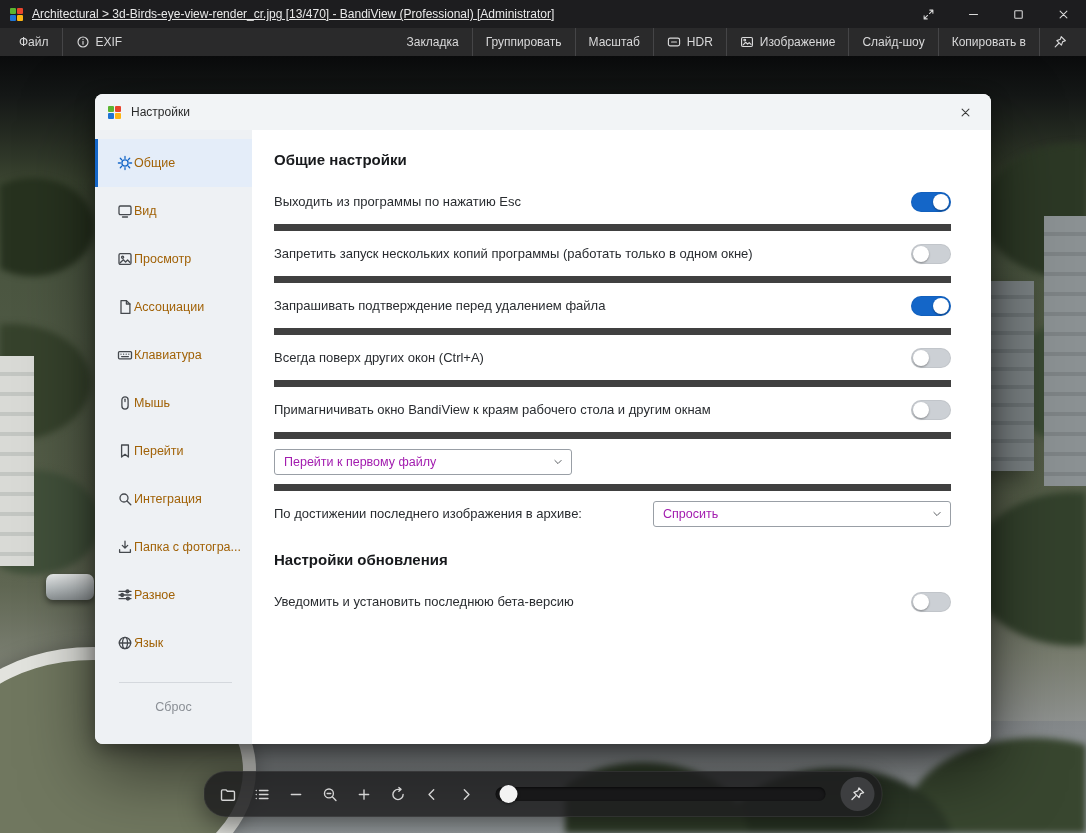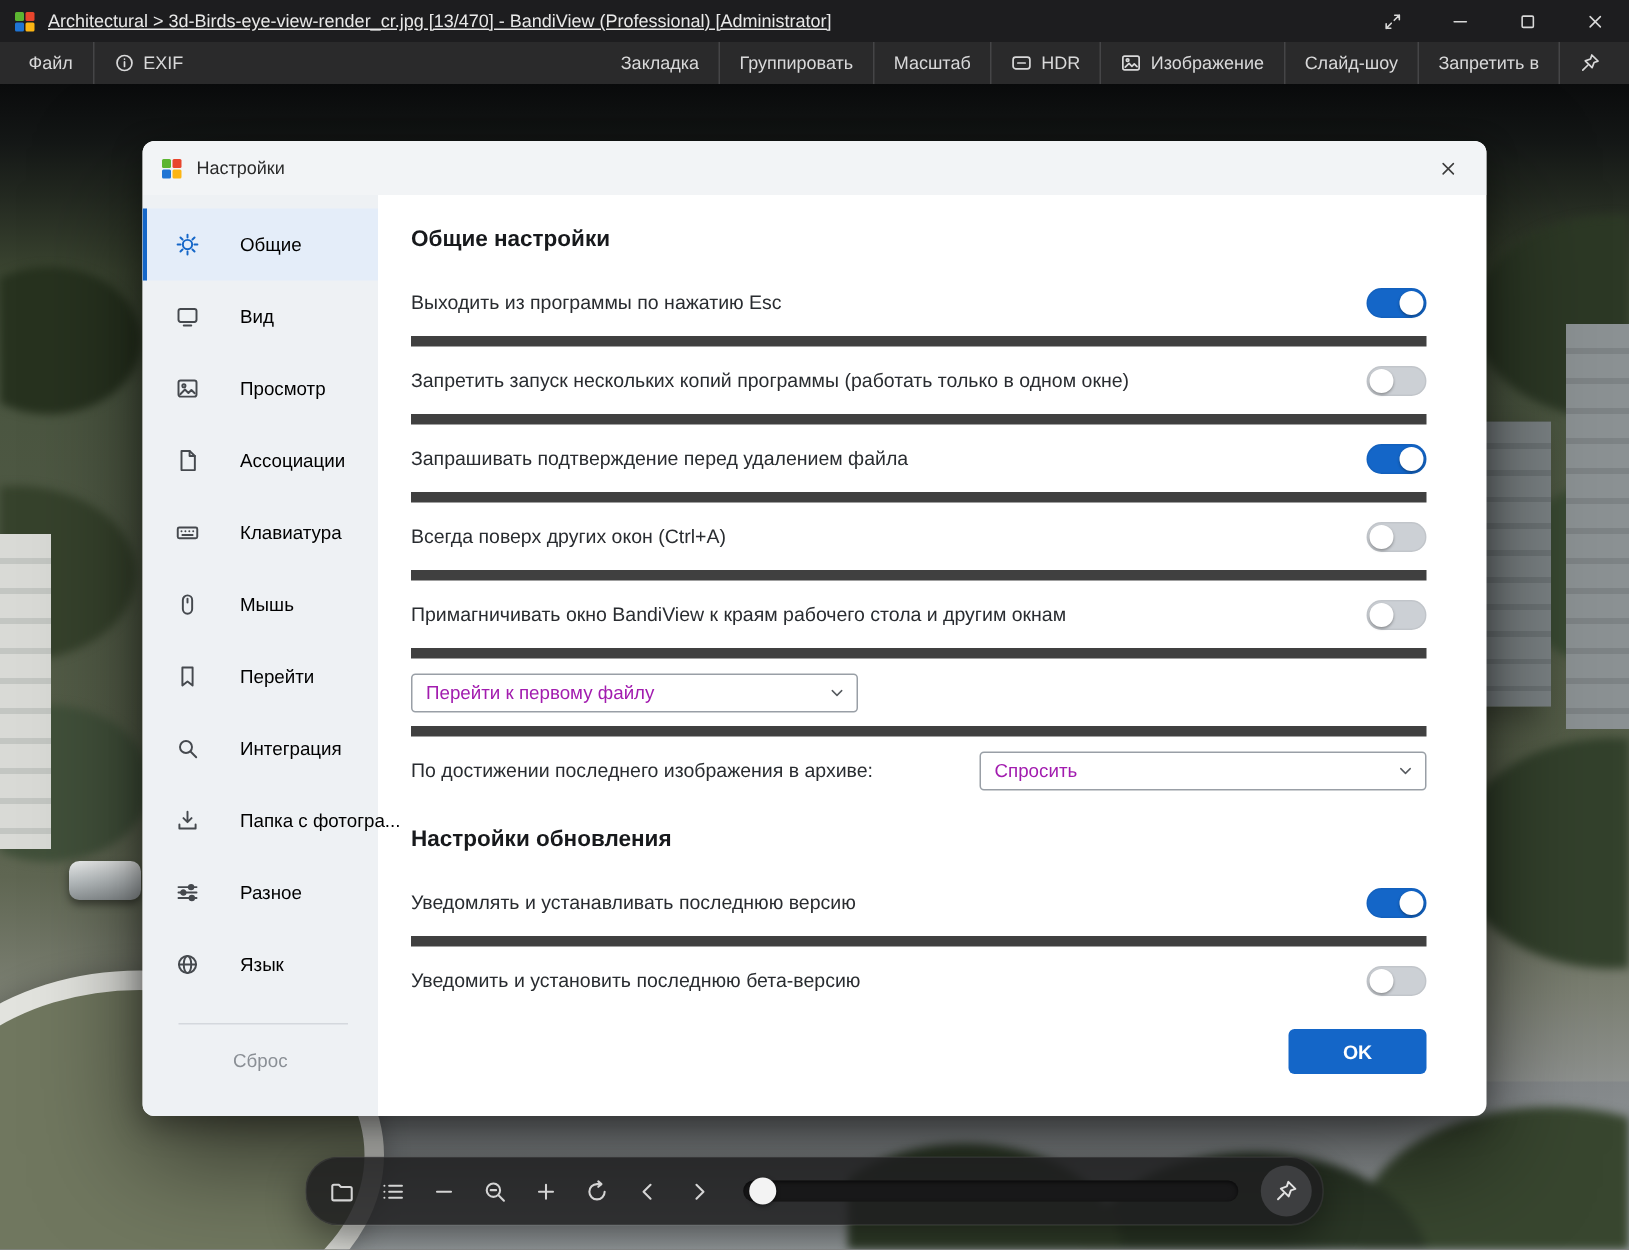--- a/index.html
+++ b/index.html
@@ -49,21 +49,21 @@
 
   
   .dialog{position:absolute;left:95px;top:38px;width:896px;height:650px;background:#fff;border-radius:8px;overflow:hidden;display:flex;flex-direction:column;box-shadow:0 26px 70px rgba(0,0,0,.55),0 6px 20px rgba(0,0,0,.35);}
   .dialog-header{height:36px;flex:0 0 36px;background:#f2f4f6;display:flex;align-items:center;padding:0 10px 0 13px;font-size:12px;color:#2a2a2a;}
   .dialog-header .logo{margin-right:10px;}
   .dialog-close{margin-left:auto;width:32px;height:32px;display:flex;align-items:center;justify-content:center;color:#3c3c3c;}
   .dialog-close svg{width:13px;height:13px;}
   .dialog-body{flex:1;display:flex;min-height:0;}
 
   .sidebar{width:157px;flex:0 0 157px;background:#eef1f4;padding-top:9px;display:flex;flex-direction:column;}
-  .side-item{height:48px;flex:0 0 48px;display:flex;align-items:center;gap:27px;padding-left:19px;font-size:12.5px;color:#000000;border-left:3px solid transparent;white-space:nowrap;}
+  .side-item{height:48px;flex:0 0 48px;display:flex;align-items:center;gap:1px;padding-left:19px;font-size:12.5px;color:#a16207;border-left:3px solid transparent;white-space:nowrap;}
   .side-item .icon{display:flex;color:#45494e;flex:0 0 auto;}
   .side-item .icon svg{width:16px;height:16px;}
   .side-item.selected{background:#e4edf9;border-left-color:#1466c8;}
   .side-item.selected .icon{color:#1466c8;}
   .side-divider{height:1px;background:#d4d8dd;margin:15px 20px 0 24px;}
   .side-reset{margin-top:17px;text-align:center;font-size:12.5px;color:#8a8f95;}
 
   .content{flex:1;padding:6px 40px 0 22px;display:flex;flex-direction:column;min-width:0;}
   .section-heading{font-size:15px;font-weight:bold;color:#17191c;padding:15px 0 11px;}
   .rows{display:flex;flex-direction:column;}
@@ -168,21 +168,21 @@
               <path d="M3.6 11.2l2.9-2.9 2.2 2.2 1.8-1.8 2.1 2.1"></path>
               <circle cx="5.4" cy="5.8" r="1"></circle>
             </svg>
           </span>
           <span>Изображение</span>
         </div>
         <div class="menu-item">
           <span>Слайд-шоу</span>
         </div>
         <div class="menu-item">
-          <span>Запретить в</span>
+          <span>Копировать в</span>
         </div>
         <div class="menu-item">
           <span class="icon">
             <svg viewBox="0 0 16 16" fill="none" stroke="currentColor" stroke-width="1.3" stroke-linecap="round" stroke-linejoin="round">
               <path d="M9.4 1.9l4.7 4.7-3 1-1.5 4-5.2-5.2 4-1.5z"></path>
               <path d="M6.3 9.7l-3.8 3.8"></path>
             </svg>
           </span>
         </div>
       </div>
@@ -371,35 +371,26 @@
                     <svg viewBox="0 0 16 16" fill="none" stroke="currentColor" stroke-width="1.3" stroke-linecap="round" stroke-linejoin="round">
                       <path d="M3.8 5.9L8 10.1l4.2-4.2"></path>
                     </svg>
                   </span>
                 </div>
               </div>
             </div>
             <div class="section-heading">Настройки обновления</div>
             <div class="rows">
               <div class="row">
-                <div class="row-label">Уведомлять и устанавливать последнюю версию</div>
-                <div class="toggle on">
-                  <span class="knob"></span>
-                </div>
-              </div>
-              <div class="row">
                 <div class="row-label">Уведомить и установить последнюю бета-версию</div>
                 <div class="toggle">
                   <span class="knob"></span>
                 </div>
               </div>
             </div>
-            <div class="ok-row">
-            <button class="ok-button">OK</button>
-          </div>
         </div>
       </div>
     </div>
 
     <div class="toolbar">
         <div class="tb-btn">
           <span class="icon"><svg viewBox="0 0 16 16" fill="none" stroke="currentColor" stroke-width="1.3" stroke-linecap="round" stroke-linejoin="round">
               <path d="M1.9 4.6c0-.6.4-1 1-1h3.1l1.4 1.4h5.7c.6 0 1 .4 1 1v6.4c0 .6-.4 1-1 1H2.9c-.6 0-1-.4-1-1z"></path>
             </svg></span>
         </div>

